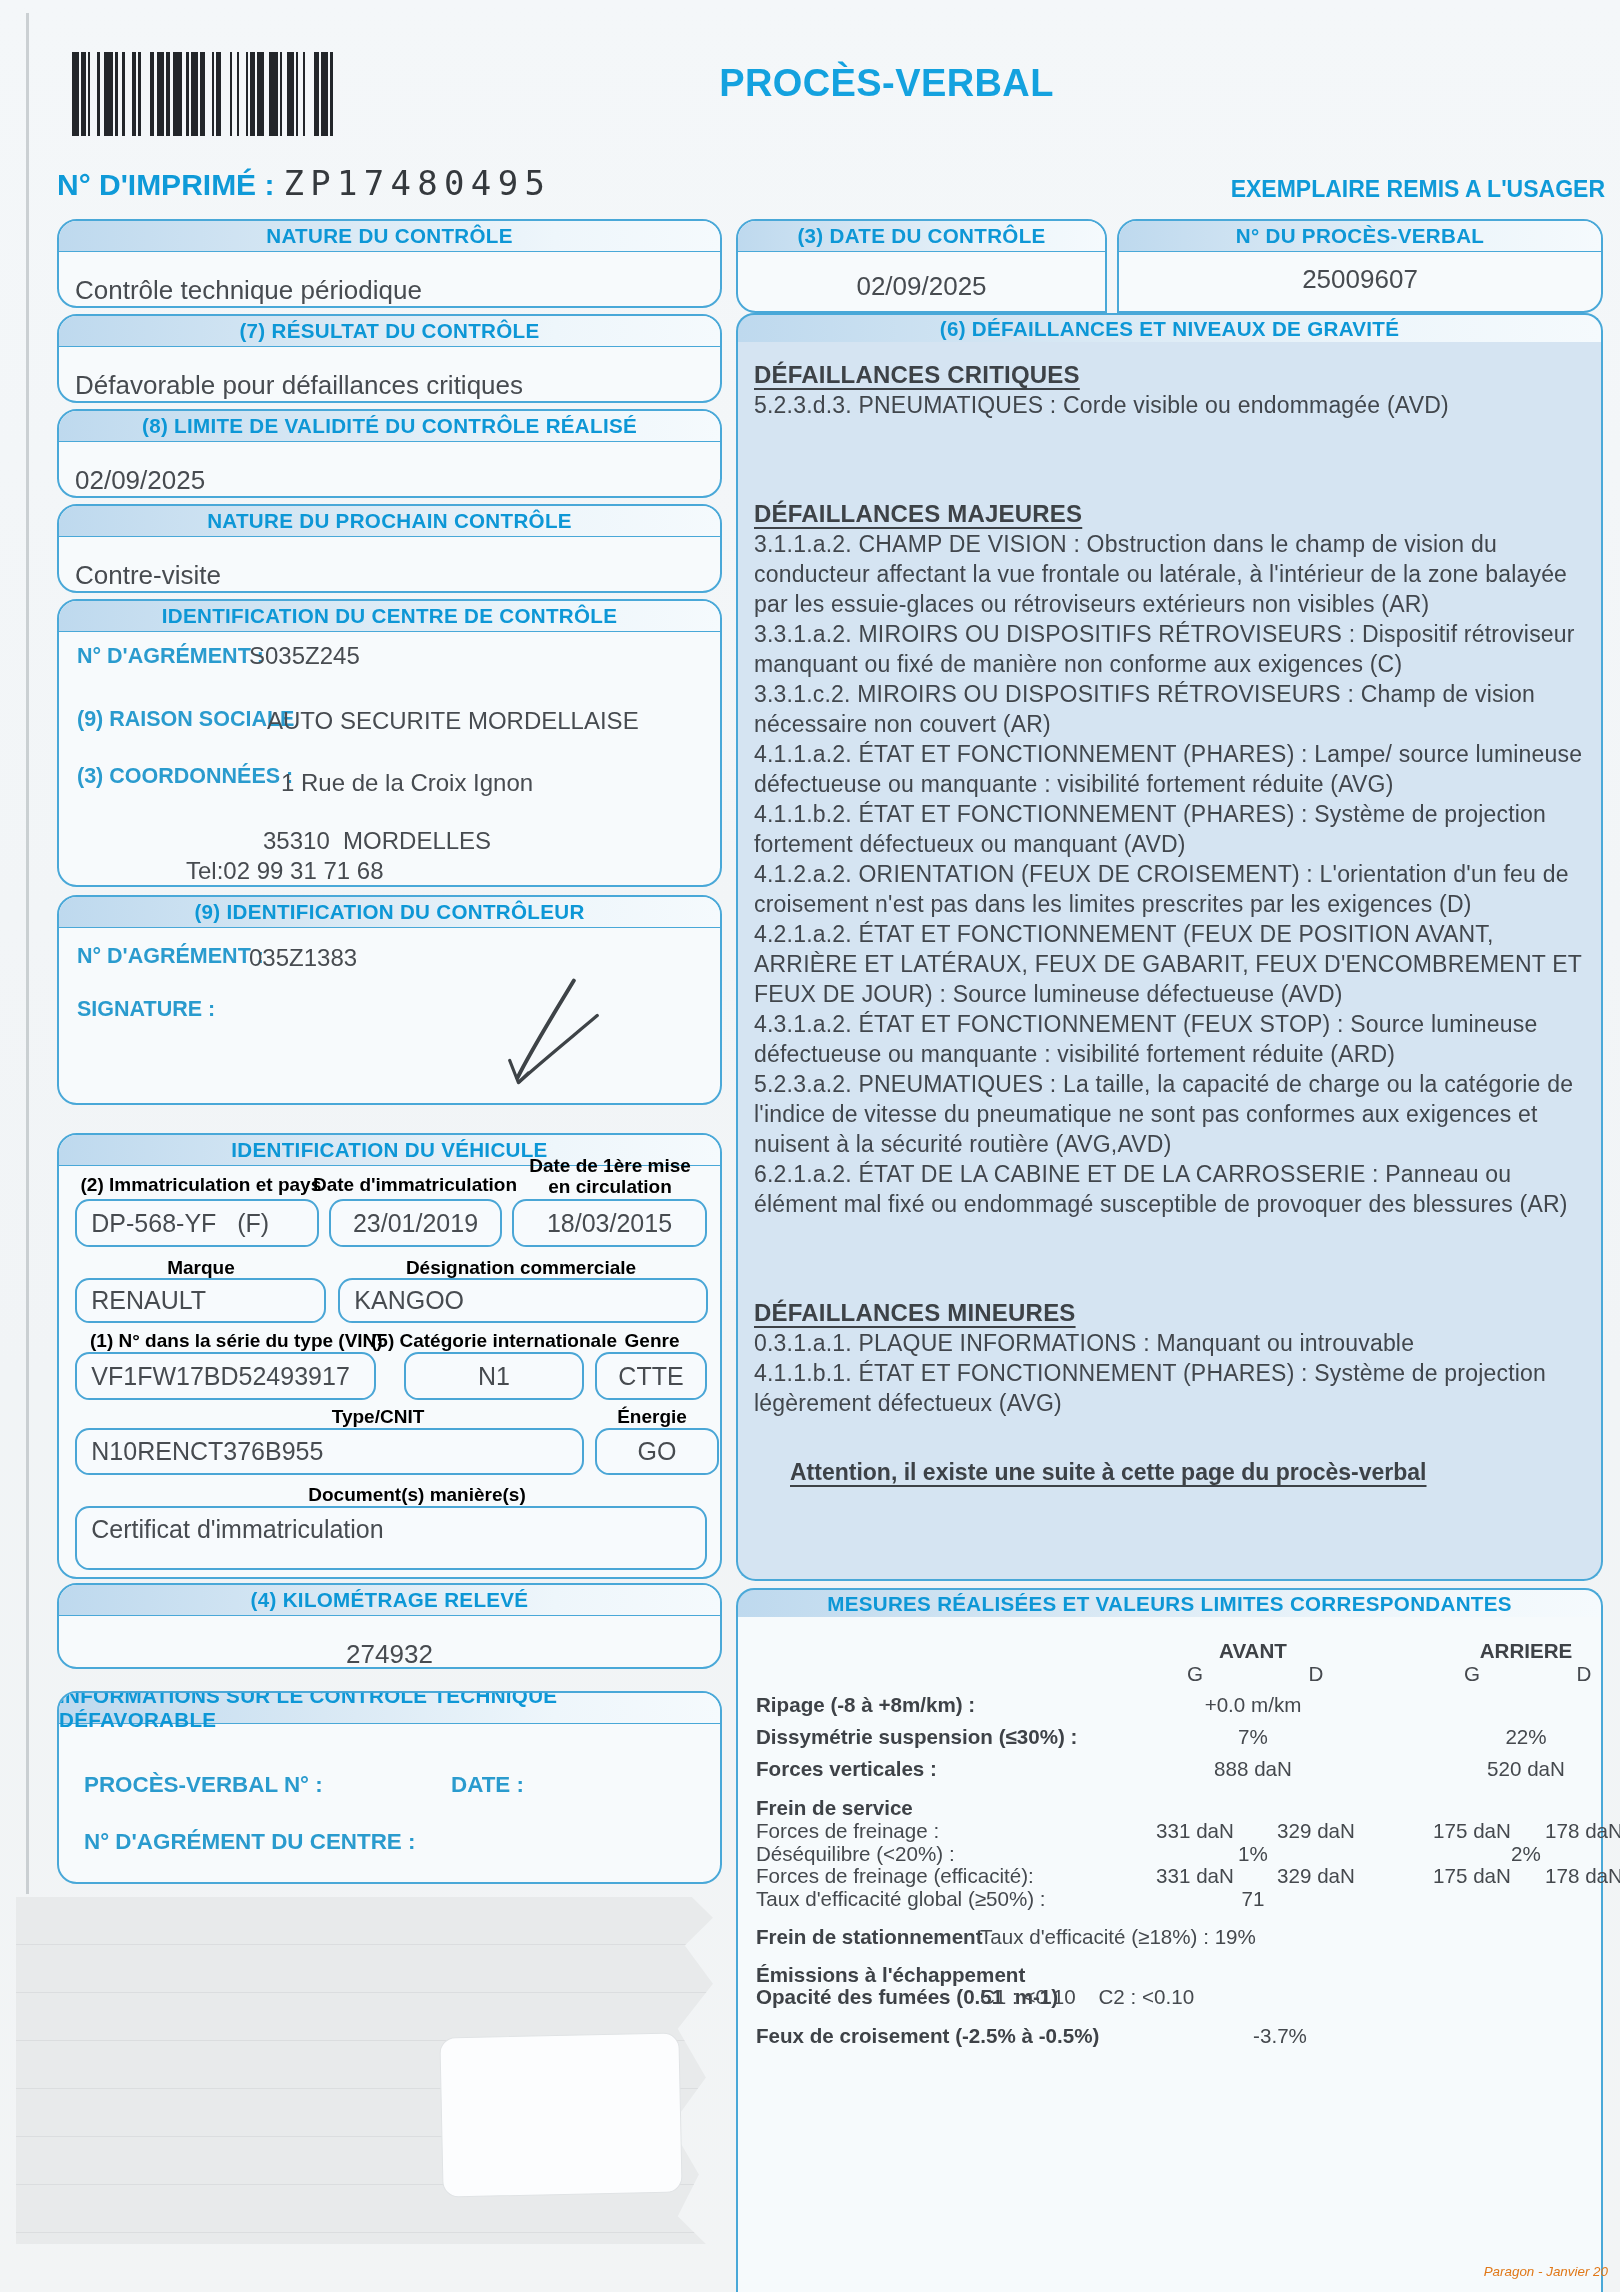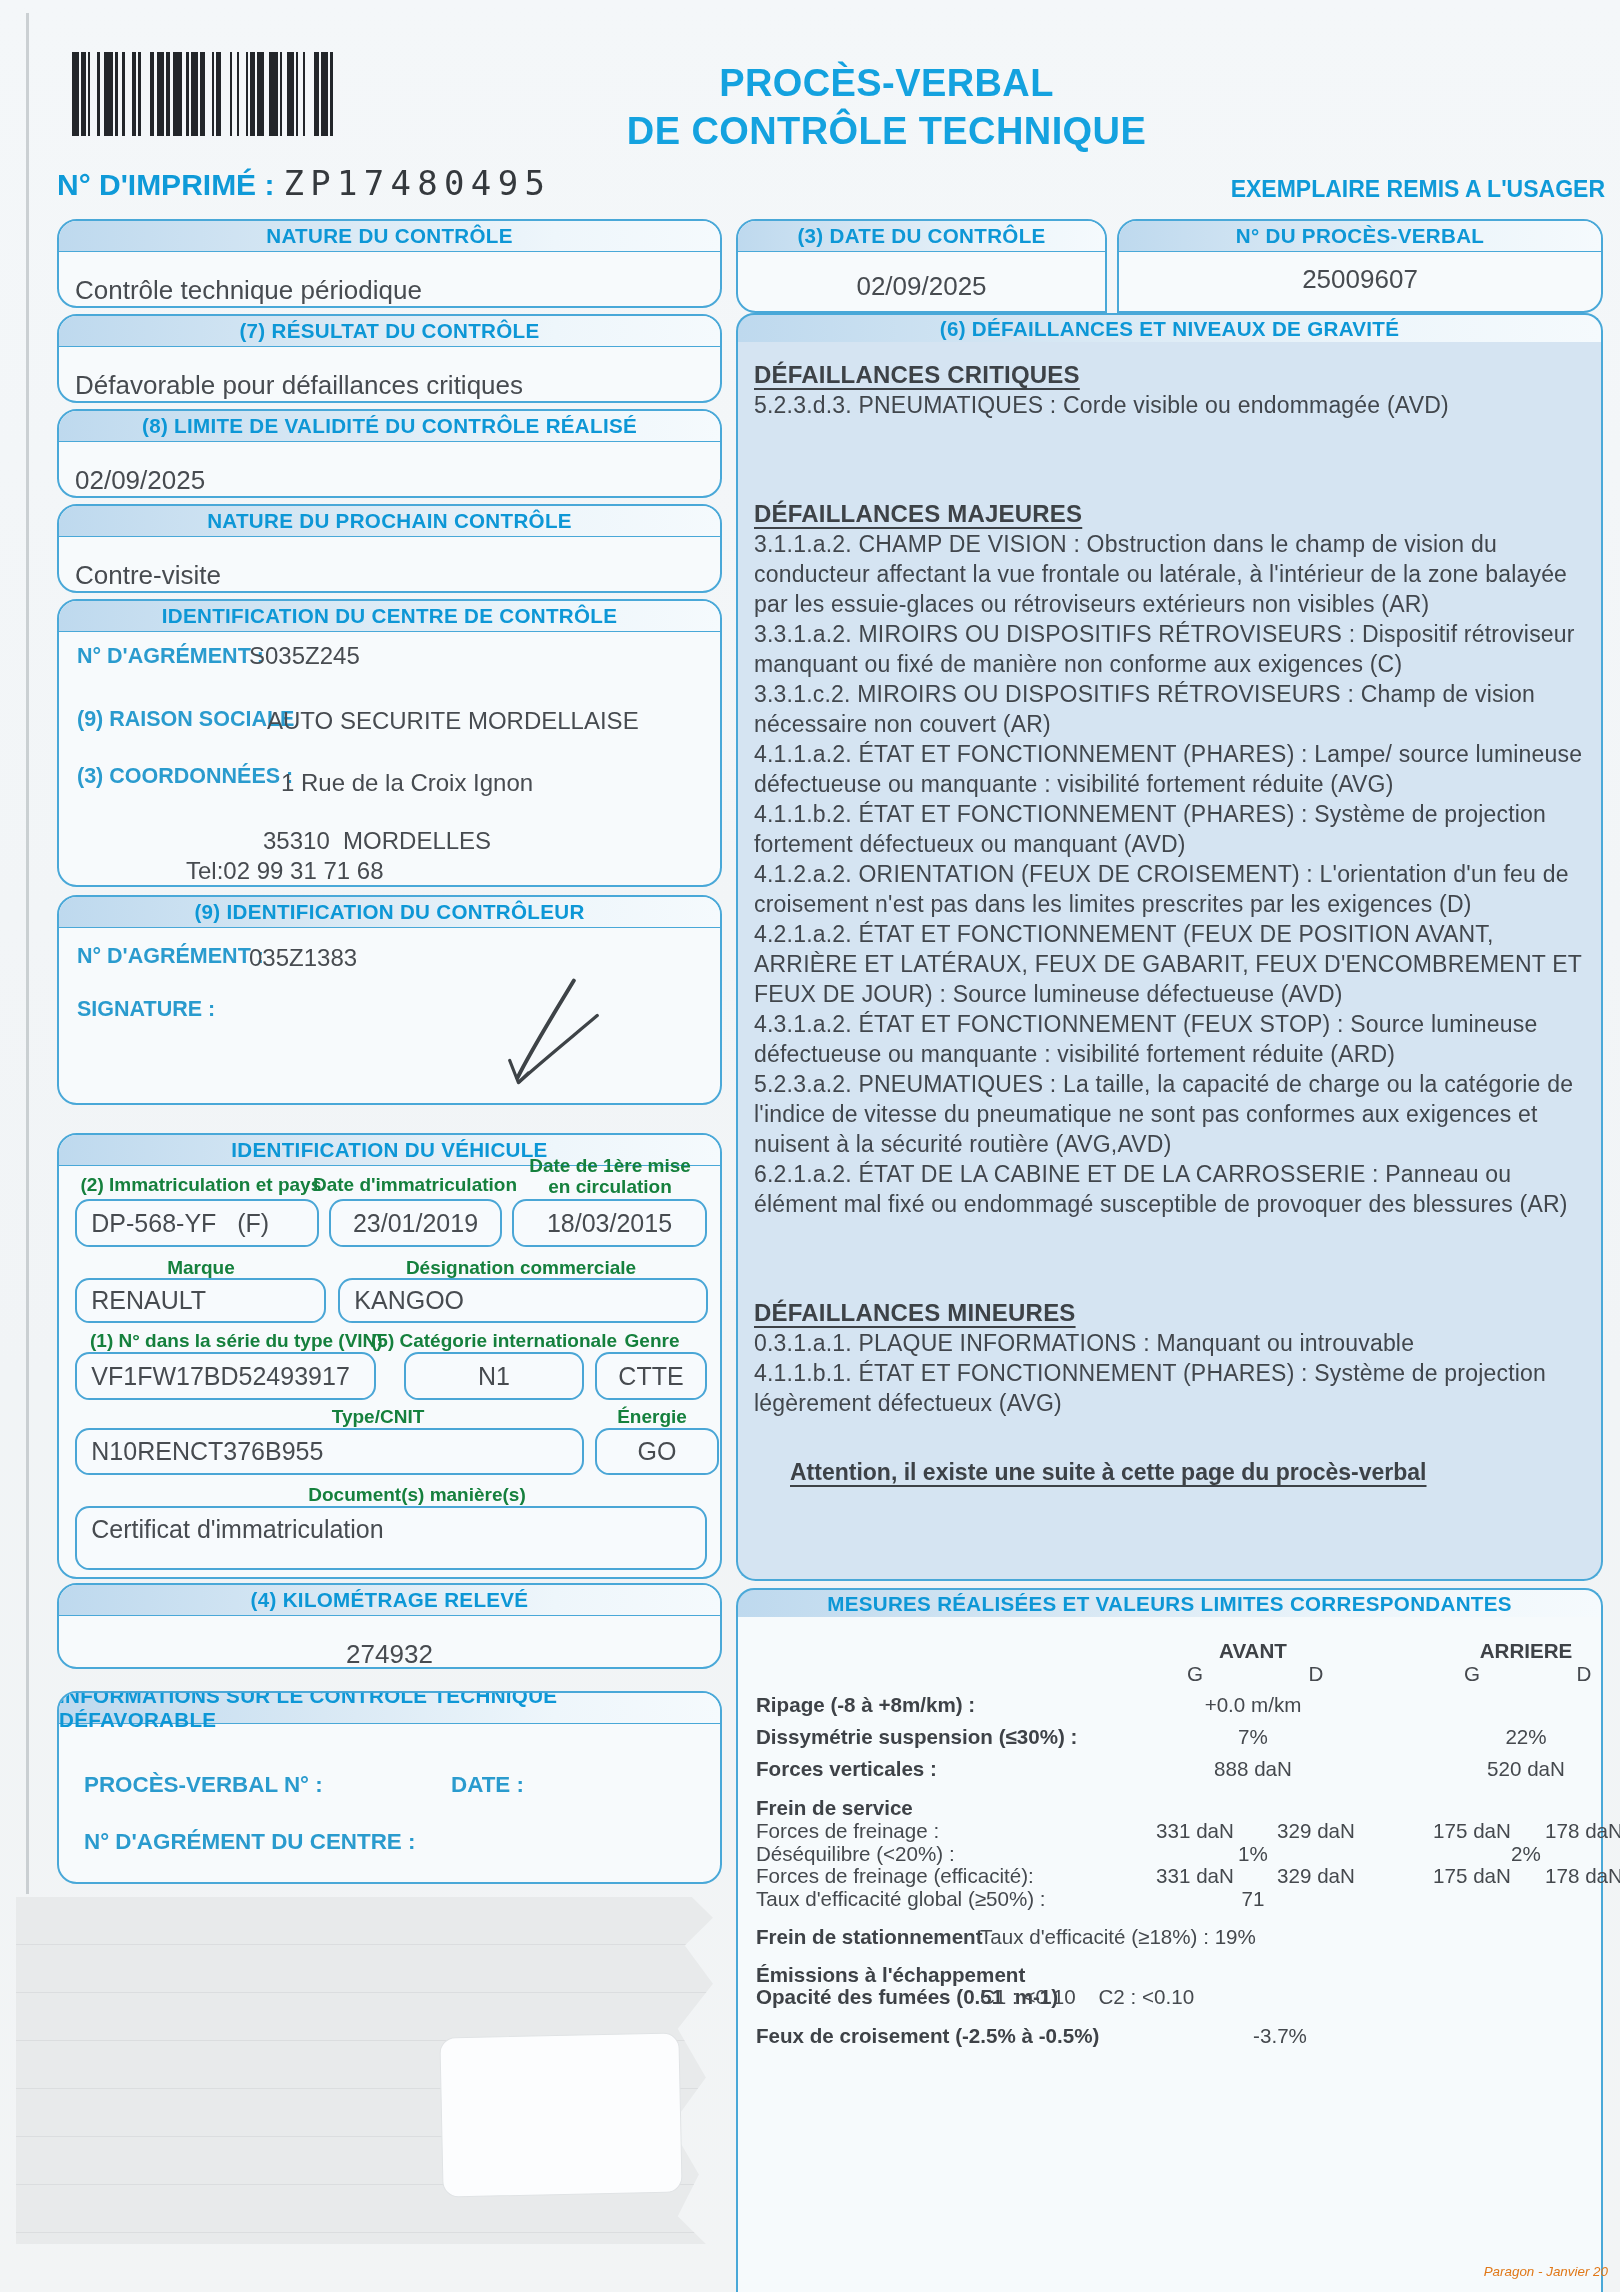--- a/index.html
+++ b/index.html
@@ -17,21 +17,21 @@
   #copy-note{left:1057px;top:176px;width:548px;text-align:right;font-size:23px;font-weight:bold;color:#0f9ad8;}
   
   .box{border:2.7px solid #49a8d8;border-radius:19.7px;background:#f7fafc;overflow:hidden;box-sizing:border-box;}
   .band{height:29.6px;border-bottom:1.8px solid #49a8d8;background:linear-gradient(90deg,#bed9ee 0%,#d8e8f4 40%,#eef6fb 75%,#f5fafd 100%);display:flex;align-items:center;justify-content:center;}
   .band span{font-size:20.6px;font-weight:bold;color:#0d97d6;letter-spacing:0.3px;}
   .band-solo{border:2.7px solid #49a8d8;border-bottom:none;border-radius:18px 18px 0 0;background:linear-gradient(90deg,#bed9ee 0%,#d8e8f4 40%,#eef6fb 75%,#f5fafd 100%);display:flex;align-items:center;justify-content:center;box-sizing:border-box;}
   .band-solo span{font-size:20.6px;font-weight:bold;color:#0d97d6;letter-spacing:0.3px;}
   .box-value{padding:23px 0 0 16px;font-size:26px;color:#474b50;}
   .clabel{font-size:21.5px;font-weight:bold;color:#2a9bce;white-space:nowrap;text-align:center;}
   .cval{font-size:24px;color:#474b50;white-space:pre;}
-  .vlabel{font-size:19px;font-weight:bold;color:#15803d;white-space:nowrap;}
+  .vlabel{font-size:19px;font-weight:bold;color:#000000;white-space:nowrap;}
   .vlabel.ctr{transform:translateX(-50%);}
   .vfield{position:absolute;border:2.2px solid #4aa6d6;border-radius:14.3px;font-size:25px;color:#474b50;display:flex;align-items:center;box-sizing:border-box;background:#f7fafcc0;white-space:pre;}
   .vfield.c{justify-content:center;}
   .vfield.l{padding-left:14.3px;}
   
   #def-panel{left:736px;top:342px;width:867px;height:1239px;background:#d5e4f2;border:2.7px solid #49a8d8;border-top:none;border-radius:0 0 19.7px 19.7px;box-sizing:border-box;padding:18px 16px 0 16px;}
   .def-heading{font-size:24px;font-weight:bold;color:#3d4247;text-decoration:underline;text-underline-offset:4.5px;line-height:30px;letter-spacing:0.2px;}
   .def-heading.gap{margin-top:79px;}
   .def-item{margin:0;font-size:23px;line-height:30px;color:#41464c;letter-spacing:0.2px;}
   .def-note{margin-top:41px;margin-left:36px;font-size:23px;font-weight:bold;color:#3d4247;text-decoration:underline;text-underline-offset:4.5px;}
@@ -119,21 +119,20 @@
       <div style="width: 6.9px; margin-right: 0px;"></div>
       <div style="width: 2.3px; margin-right: 0px; background: transparent;"></div>
       <div style="width: 2.3px; margin-right: 0px;"></div>
       <div style="width: 4.6px; margin-right: 0px; background: transparent;"></div>
     </div>
   <div class="abs" id="print-no">
     <span class="pn-label">N° D'IMPRIMÉ :</span><span class="pn-value">ZP17480495</span>
   </div>
   <div class="abs" id="doc-title">
     <div>PROCÈS-VERBAL</div>
-    <div>DE CONTRÔLE TECHNIQUE</div>
   </div>
   <div class="abs" id="copy-note">EXEMPLAIRE REMIS A L'USAGER</div>
 
   <div class="abs box" style="left:57px;top:219px;width:665px;height:89px">
     <div class="band">
         <span>NATURE DU CONTRÔLE</span>
       </div>
     <div class="box-value">Contrôle technique périodique</div>
   </div>
 

